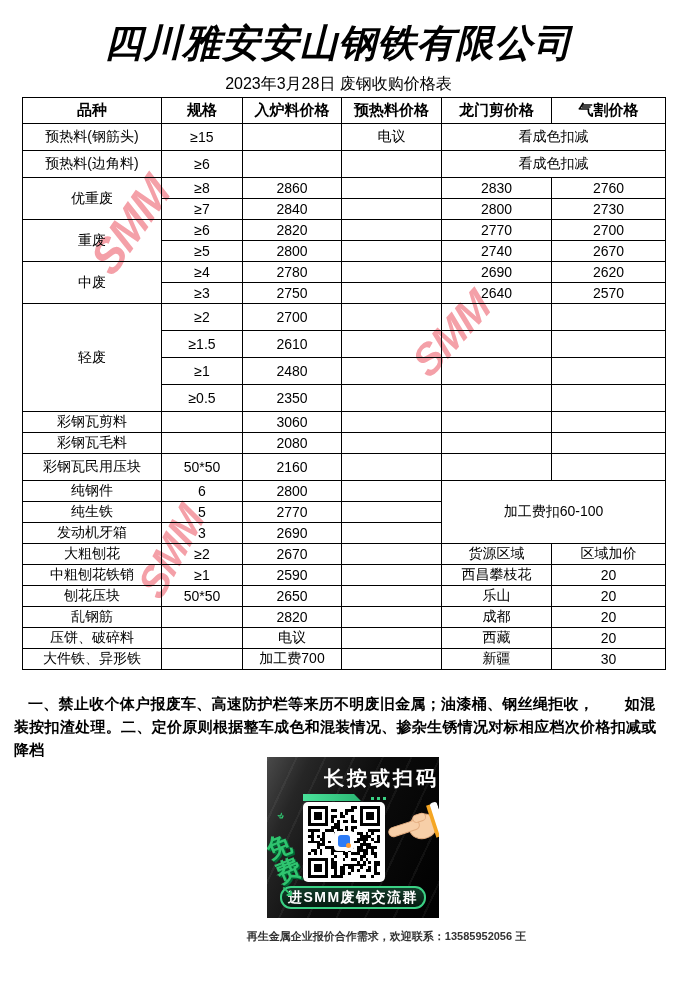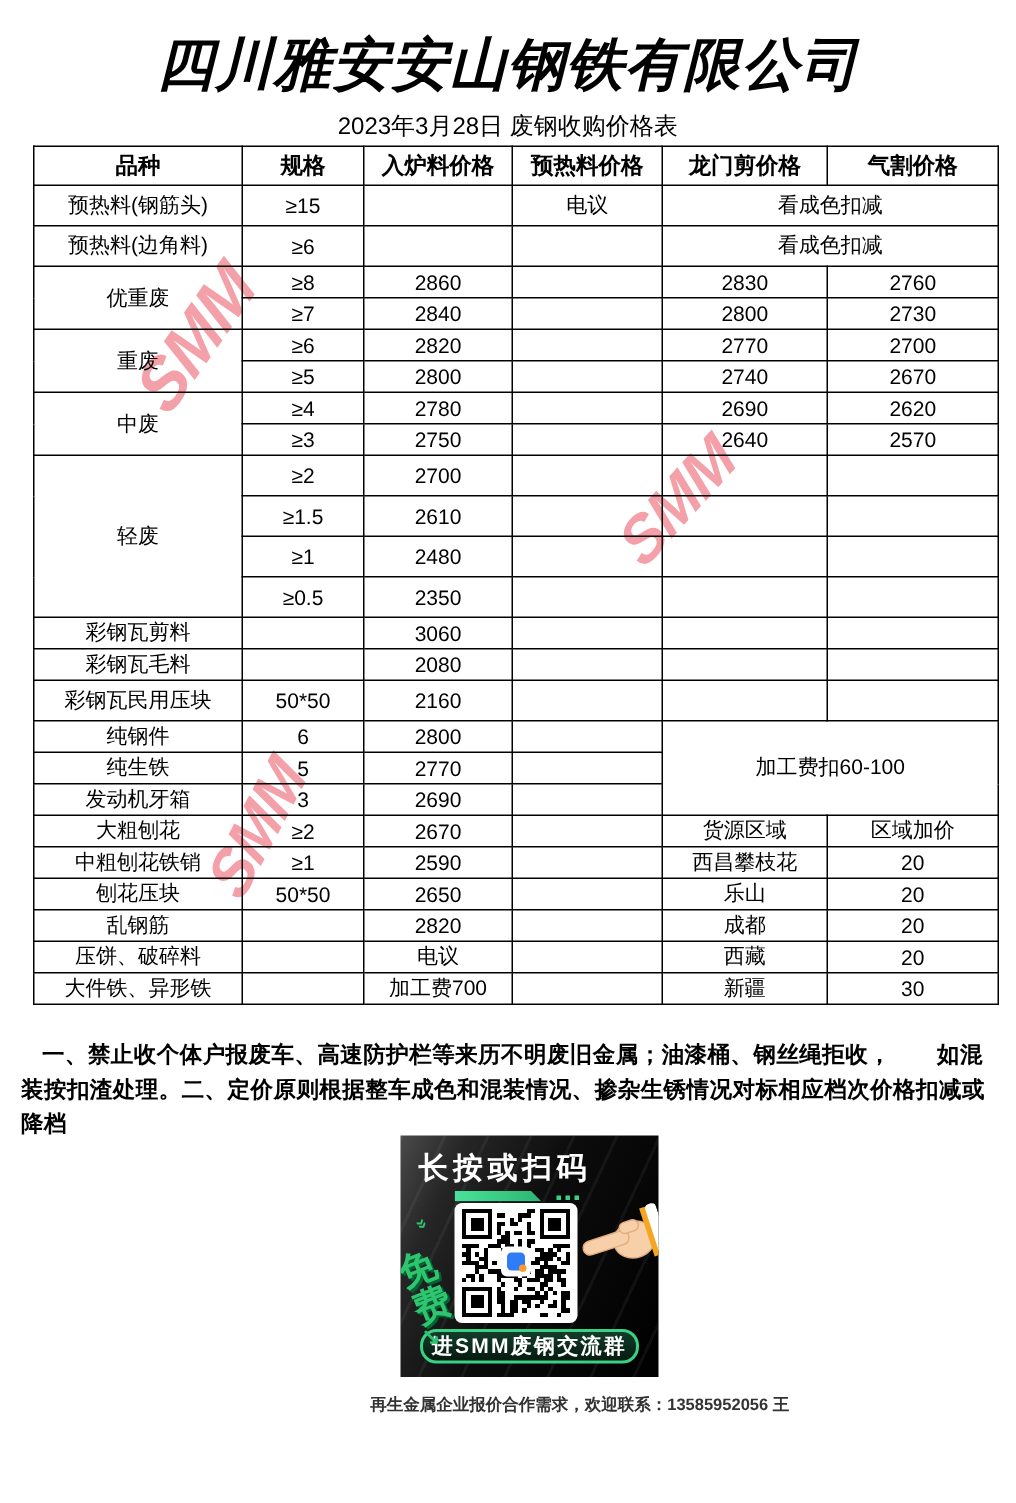--- a/index.html
+++ b/index.html
@@ -27,22 +27,22 @@
   #price-table{border:1.5px solid #000;}
   
   .notes{position:absolute;top:676px;left:14px;width:650px;z-index:1;
          font-size:15px;font-weight:700;line-height:23px;text-indent:14px;letter-spacing:.3px;margin-top:16px;}
   
   .banner{position:absolute;left:267px;top:757px;width:172px;height:161px;z-index:2;
           background:linear-gradient(115deg,#4a4a4a 0%,#262626 18%,#0c0c0c 48%,#000 100%);
           overflow:hidden;}
   .banner::before{content:"";position:absolute;inset:0;
           background:repeating-linear-gradient(115deg,rgba(255,255,255,.05) 0 2px,transparent 2px 26px);}
-  .scan-text{position:absolute;top:8px;left:0;width:100%;text-align:left;color:#fff;
-             font-size:20px;font-weight:800;letter-spacing:3px;padding-left:12px;}
+  .scan-text{position:absolute;top:8px;left:0;width:100%;text-align:right;color:#fff;
+             font-size:20px;font-weight:800;letter-spacing:3px;}
   .qr-tab{position:absolute;left:36px;top:37px;width:58px;height:7px;
           background:linear-gradient(90deg,#49e29a,#2bb673);
           clip-path:polygon(0 0,88% 0,100% 100%,0 100%);}
   .qr-dots{position:absolute;left:104px;top:40px;display:flex;gap:3px;}
   .qr-dots i{width:3px;height:3px;background:#3bd184;display:block;}
   .qr-box{position:absolute;left:36px;top:45px;width:82px;height:80px;background:#fff;
           border-radius:5px;display:flex;align-items:center;justify-content:center;}
   .qr-box svg{display:block;}
   .qr-logo{position:absolute;left:31px;top:29px;width:20px;height:20px;background:#fff;
            border-radius:4px;display:flex;align-items:center;justify-content:center;}

